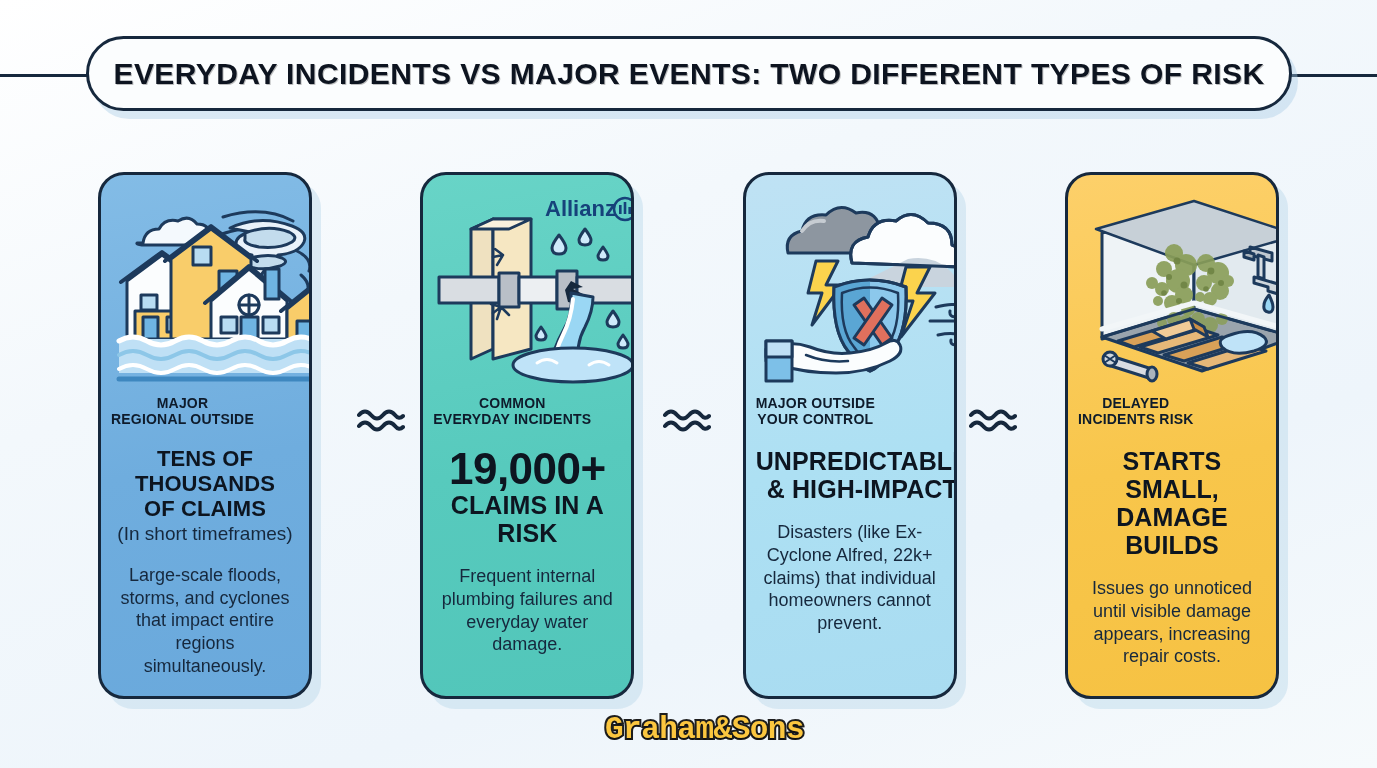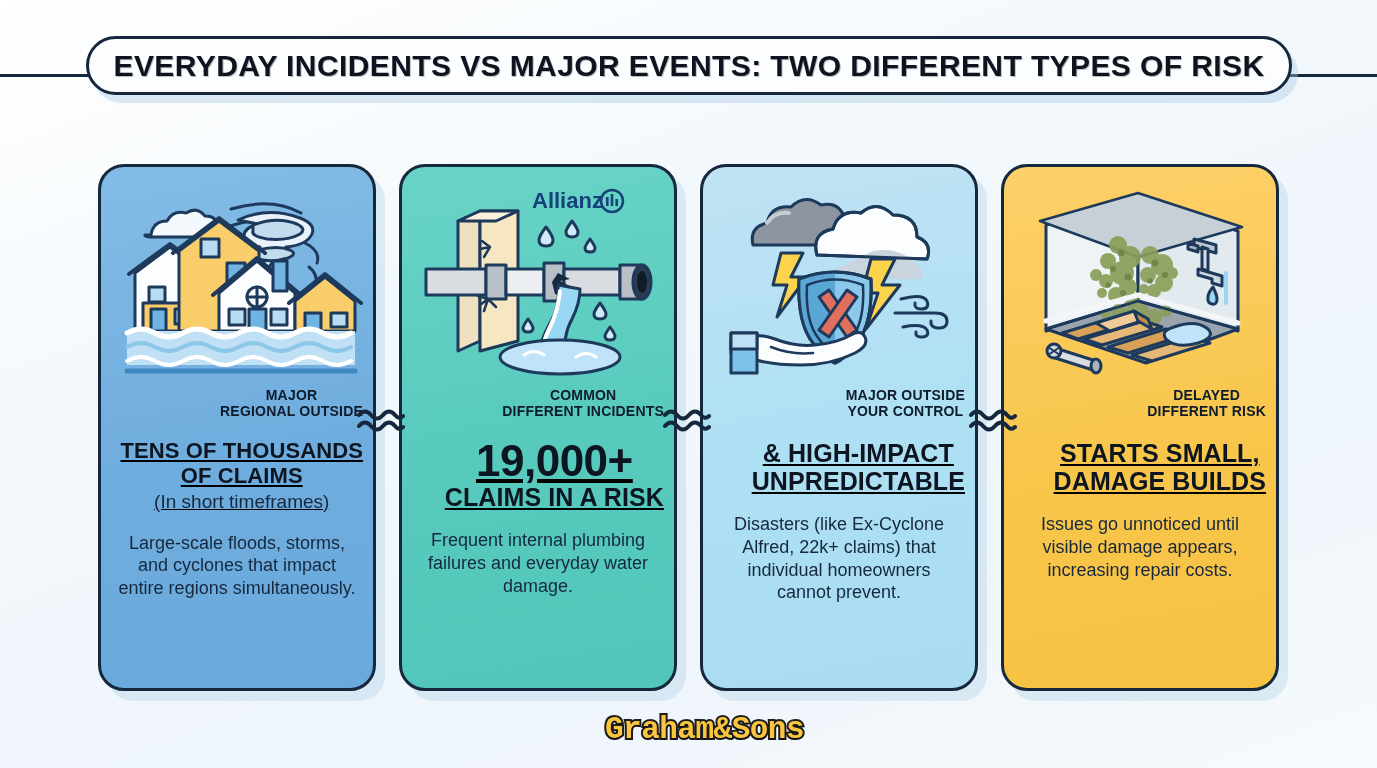--- a/index.html
+++ b/index.html
@@ -27,21 +27,21 @@
     left: 0;
     width: 1377px;
     height: 3px;
     background: #16283d;
   }
   #title-banner {
     position: absolute;
     top: 36px;
     left: 86px;
     width: 1206px;
-    height: 59px;
+    height: 75px;
     background: #fbfdfe;
     border: 3px solid #16283d;
     border-radius: 38px;
     display: flex;
     align-items: center;
     justify-content: center;
     box-shadow: 6px 8px 0 rgba(167, 202, 230, 0.40);
   }
   #title-text {
     font-size: 30px;
@@ -57,30 +57,31 @@
     position: absolute;
     top: 164px;
     left: 98px;
     width: 1181px;
     height: 527px;
     display: flex;
     justify-content: space-between;
   }
   .card {
     position: relative;
-    width: 278px;
+    width: 214px;
     height: 527px;
     border: 3px solid #16283d;
     border-radius: 26px;
     padding: 14px 10px 10px 10px;
     display: flex;
     flex-direction: column;
-    align-items: flex-end;
+    align-items: flex-start;
     box-shadow: 9px 10px 0 rgba(176, 209, 232, 0.38);
     overflow: hidden;
+    margin-top: 8px;
   }
 
   .art {
     width: 244px;
     height: 196px;
     position: relative;
     flex: 0 0 auto;
   }
   .art svg { display: block; width: 100%; height: 100%; }
 
@@ -89,21 +90,20 @@
     font-size: 14px;
     font-weight: bold;
     line-height: 1.16;
     text-align: center;
     letter-spacing: 0.2px;
     color: #0e1b2b;
   }
   .card .accent-wrap {
     margin-top: 20px;
     text-align: center;
-    text-decoration: underline;
   }
   .big-number {
     font-size: 44px;
     font-weight: bold;
     line-height: 1.0;
     letter-spacing: -0.5px;
     color: #0d1520;
   }
   .accent {
     font-size: 25px;
@@ -285,21 +285,21 @@
             <path d="M152 40 q6 8 6 11 q0 5 -6 5 q-6 0 -6 -5 q0 -3 6 -11 Z" fill="#cfeafb"></path>
             <path d="M170 58 q5 7 5 9 q0 4 -5 4 q-5 0 -5 -4 q0 -2 5 -9 Z" fill="#cfeafb"></path>
             <path d="M180 122 q6 8 6 11 q0 5 -6 5 q-6 0 -6 -5 q0 -3 6 -11 Z" fill="#cfeafb"></path>
             <path d="M190 146 q5 7 5 9 q0 4 -5 4 q-5 0 -5 -4 q0 -2 5 -9 Z" fill="#cfeafb"></path>
             <path d="M108 138 q5 7 5 9 q0 4 -5 4 q-5 0 -5 -4 q0 -2 5 -9 Z" fill="#cfeafb"></path>
           </g>
         </svg>
       </div>
       <div class="card-heading">
         <div>COMMON</div>
-        <div>DIFFERENT INCIDENTS</div>
+        <div>EVERYDAY INCIDENTS</div>
       </div>
       <div class="accent-wrap">
         <div class="big-number">19,000+</div>
         <div class="accent">CLAIMS IN A RISK</div>
       </div>
       <div class="desc">Frequent internal plumbing failures and everyday water damage.</div>
     </div>
 
     <div class="card" id="card-3">
       <div class="art">
@@ -334,22 +334,22 @@
             <path d="M10 152 l26 0 l0 16 l-26 0 Z" fill="#bfe0f5"></path>
             <path d="M50 166 q20 8 42 6" stroke-width="2.5" fill="none"></path>
           </g>
         </svg>
       </div>
       <div class="card-heading">
         <div>MAJOR OUTSIDE</div>
         <div>YOUR CONTROL</div>
       </div>
       <div class="accent-wrap">
+        <div class="accent">UNPREDICTABLE</div>
         <div class="accent">&amp; HIGH-IMPACT</div>
-        <div class="accent">UNPREDICTABLE</div>
       </div>
       <div class="desc">Disasters (like Ex-Cyclone Alfred, 22k+ claims) that individual homeowners cannot prevent.</div>
     </div>
 
     <div class="card" id="card-4">
       <div class="art">
         <svg viewBox="0 0 244 196">
           <g fill="none" stroke="#1d3a5c" stroke-width="3" stroke-linejoin="round" stroke-linecap="round">
 
             <path d="M24 44 l92 -26 l0 104 l-92 28 Z" fill="#eef3f6"></path>
@@ -428,21 +428,21 @@
 
             <path d="M30 166 l44 14 l0 10 l-44 -14 Z" fill="#d9dde2"></path>
             <ellipse cx="74" cy="185" rx="5" ry="7" fill="#aab4bc"></ellipse>
             <circle cx="32" cy="170" r="7" fill="#cfd7dd"></circle>
             <path d="M26 166 l12 8 M38 166 l-12 8" stroke-width="2"></path>
           </g>
         </svg>
       </div>
       <div class="card-heading">
         <div>DELAYED</div>
-        <div>DIFFERENT RISK</div>
+        <div>INCIDENTS RISK</div>
       </div>
       <div class="accent-wrap">
         <div class="accent">STARTS SMALL,</div>
         <div class="accent">DAMAGE BUILDS</div>
       </div>
       <div class="desc">Issues go unnoticed until visible damage appears, increasing repair costs.</div>
     </div>
 
   </div>
 

